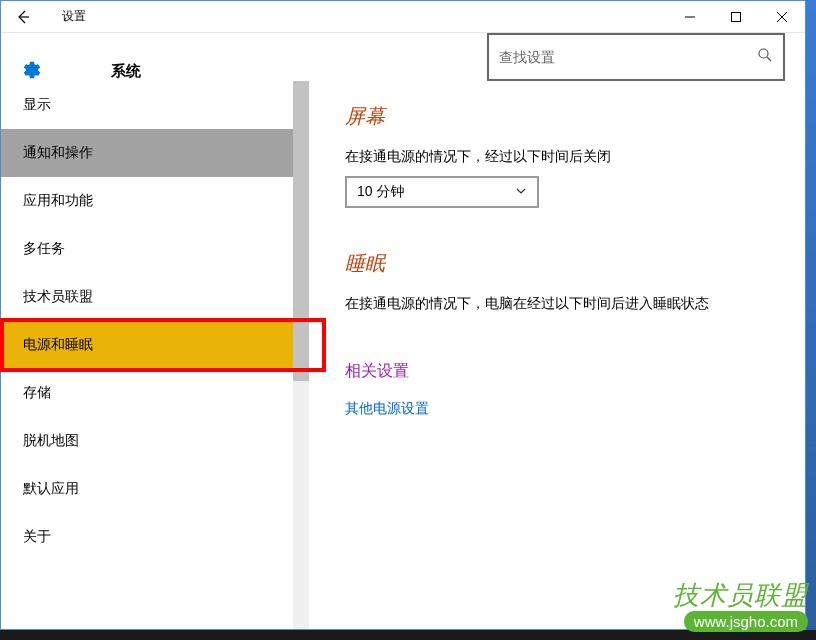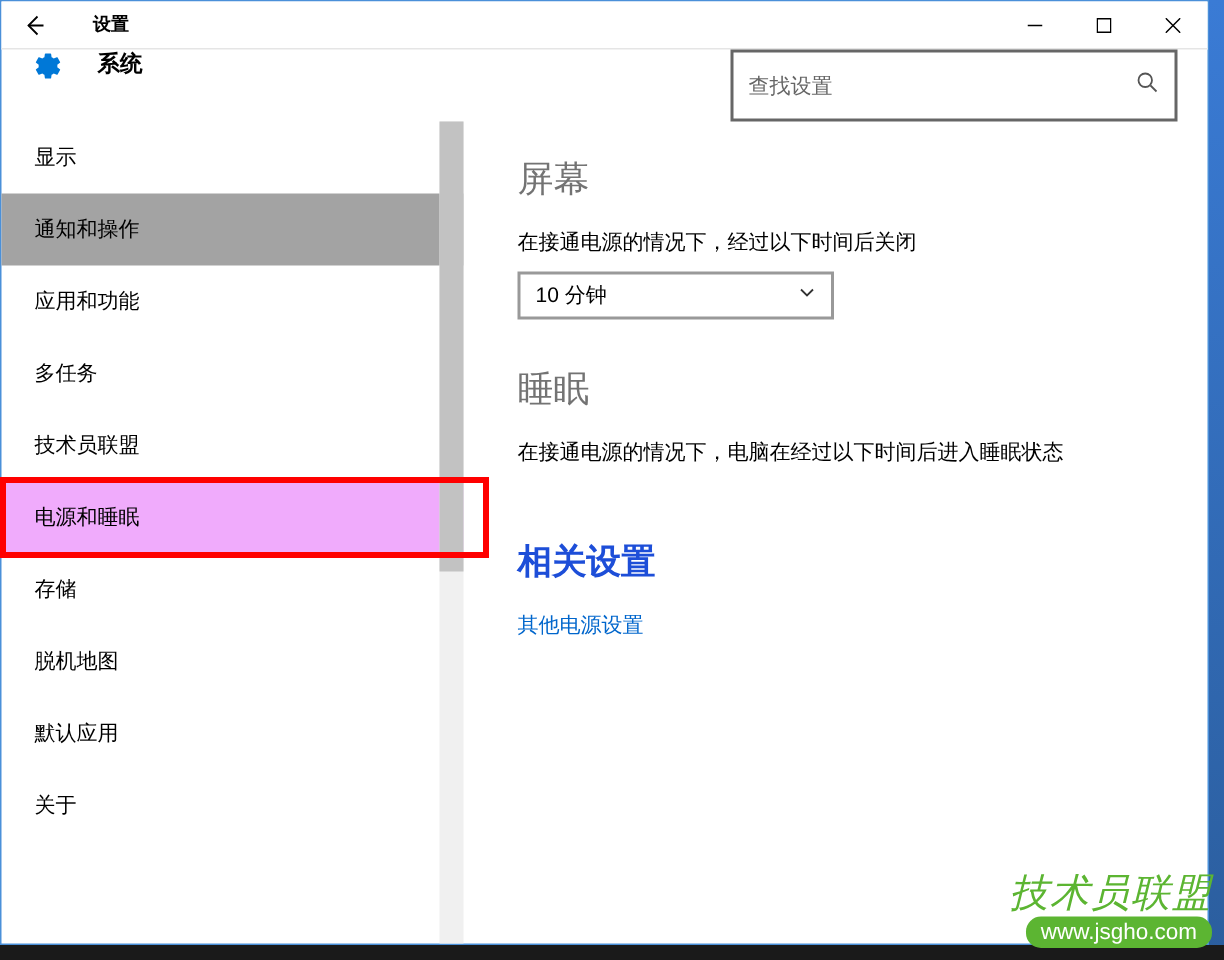--- a/index.html
+++ b/index.html
@@ -14,21 +14,20 @@
       background: #fff;
       position: relative;
       overflow: hidden;
     }
     .titlebar {
       height: 32px;
       display: flex;
       align-items: center;
       border-bottom: 1px solid #e5e5e5;
       background: #fff;
-      font-weight: bold;
     }
     .back-btn {
       width: 44px;
       height: 32px;
       display: flex;
       align-items: center;
       justify-content: center;
       cursor: pointer;
     }
     .title-text {
@@ -44,22 +43,23 @@
       width: 46px;
       height: 32px;
       display: flex;
       align-items: center;
       justify-content: center;
       cursor: pointer;
     }
     .header-row {
       height: 48px;
       display: flex;
-      align-items: flex-start;
+      align-items: flex-end;
       padding: 0 20px;
+      gap: 46px;
     }
     .gear-icon {
       width: 22px;
       height: 22px;
       display: flex;
       align-items: center;
       justify-content: center;
       color: #0078d7;
     }
     .category-title {
@@ -121,73 +121,74 @@
       align-items: center;
       padding-left: 22px;
       font-size: 14px;
       cursor: pointer;
       color: #000;
     }
     .sidebar-item.hovered {
       background: #a3a3a3;
     }
     .sidebar-item.selected {
-      background: #f0abfc;
+      background: #eab308;
     }
     .highlight-box {
       position: absolute;
       border: 4px solid #ff0000;
       pointer-events: none;
       left: 0;
       top: 318px;
       width: 326px;
       height: 54px;
     }
     .content {
       flex: 1;
       padding: 22px 36px;
       overflow-y: auto;
     }
     .section-title {
-      font-size: 24px;
+      font-size: 20px;
       font-weight: 400;
       margin-bottom: 18px;
-      color: #737373;
+      color: #c2410c;
+      font-style: italic;
     }
     .section-title.second {
-      margin-top: 30px;
+      margin-top: 42px;
     }
     .field-label {
       font-size: 14px;
       color: #000;
       margin-bottom: 10px;
     }
     .dropdown {
-      width: 211px;
+      width: 194px;
       height: 32px;
       border: 2px solid #999;
       display: flex;
       align-items: center;
       padding: 0 10px;
       cursor: pointer;
       justify-content: space-between;
     }
     .dropdown-value {
       font-size: 14px;
       color: #000;
     }
     .dropdown-chevron {
       color: #333;
     }
     .related-title {
-      font-size: 23px;
-      font-weight: 700;
+      font-size: 16px;
+      font-weight: 400;
       margin-top: 48px;
       margin-bottom: 18px;
-      color: #1d4ed8;
+      color: #a21caf;
     }
     .link {
       color: #0066cc;
       font-size: 14px;
       cursor: pointer;
     }
     .watermark {
       position: absolute;
       right: 8px;
       bottom: 8px;

